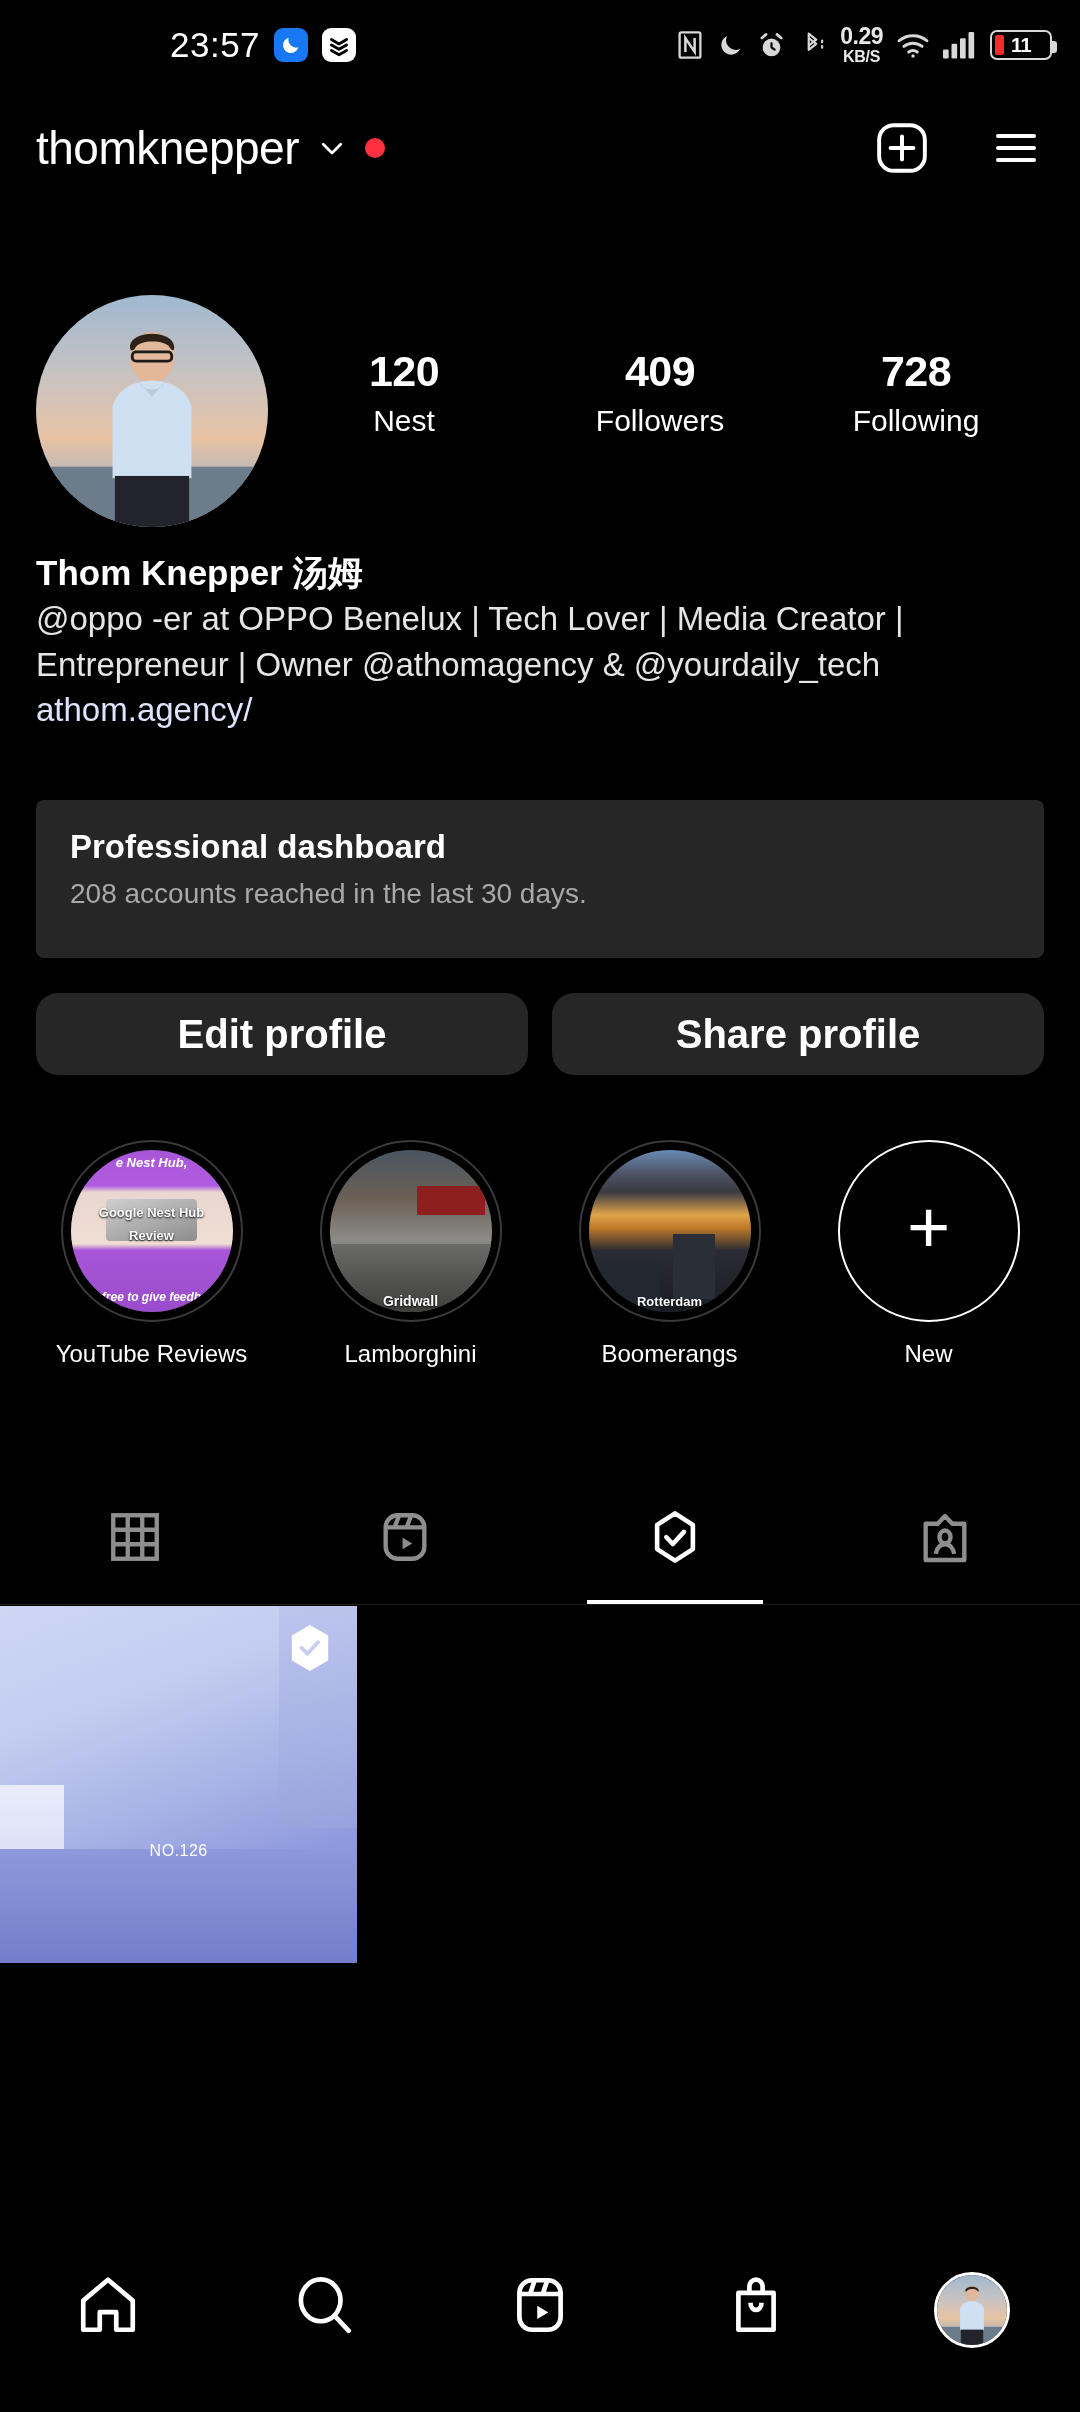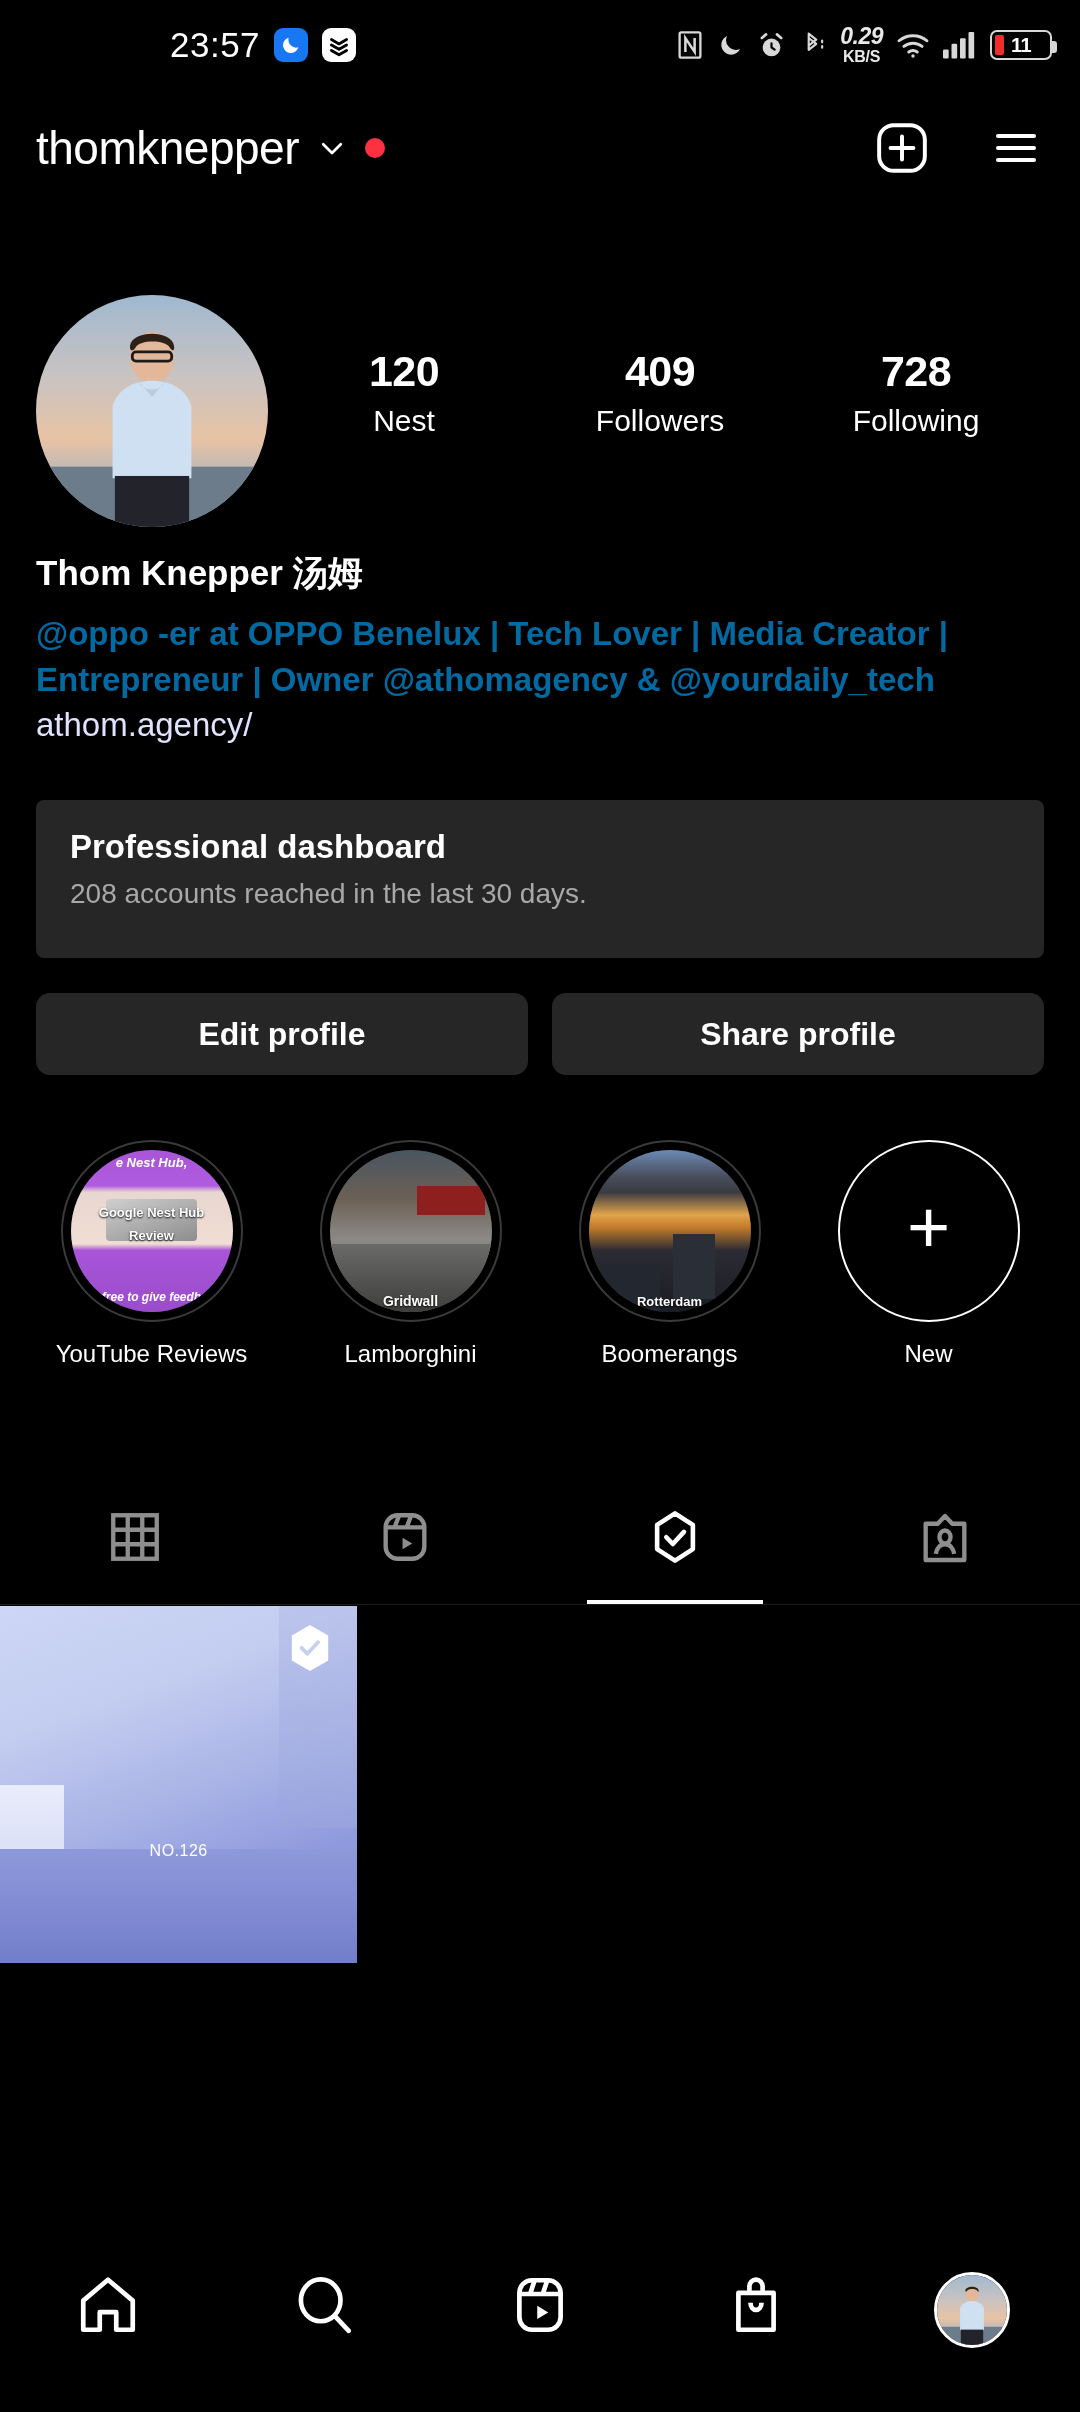--- a/index.html
+++ b/index.html
@@ -28,21 +28,21 @@
   .sb-app-todo { background:#fff; }
   .sb-app-todo svg { width:26px; height:26px; }
 
   .sb-right {
     position:absolute; right:28px; top:0; height:90px;
     display:flex; align-items:center; gap:13px;
   }
   .sb-ico { display:flex; align-items:center; justify-content:center; }
   .sb-ico svg { display:block; }
   .sb-speed { display:flex; flex-direction:column; align-items:center; line-height:1; }
-  .sb-speed .num { font-size:23px; font-weight:700; color:#e8e8e8; letter-spacing:-.5px;font-style:italic; }
+  .sb-speed .num { font-size:23px; font-weight:700; color:#e8e8e8; letter-spacing:-.5px; }
   .sb-speed .unit { font-size:16px; font-weight:700; color:#e8e8e8; margin-top:1px; letter-spacing:-.3px;}
   .battery {
     position:relative; width:62px; height:30px;
     border:2.5px solid #d8d8d8; border-radius:7px;
     display:flex; align-items:center; padding:3px;
   }
   .battery::after {
     content:""; position:absolute; right:-7px; top:9px;
     width:5px; height:12px; background:#d8d8d8; border-radius:0 3px 3px 0;
   }
@@ -80,40 +80,40 @@
     flex:1; display:flex; align-items:flex-start;
     justify-content:space-around; padding-top:52px; margin-left:8px;
   }
   .stat { display:flex; flex-direction:column; align-items:center; min-width:150px; }
   .stat .num { font-size:43px; font-weight:700; color:#fff; letter-spacing:-.5px; }
   .stat .lbl { font-size:30px; font-weight:400; color:#fff; margin-top:8px; }
 
   
   .bio { position:absolute; top:550px; left:36px; width:1008px; }
   .bio-name { font-size:35px; font-weight:700; color:#fff; line-height:1.32; }
-  .bio-text { font-size:33px; font-weight:700; color:#0369a1; line-height:1.38; margin-top:15px; }
+  .bio-text { font-size:33px; font-weight:400; color:#e5e5e5; line-height:1.38; margin-top:0; }
   .bio-link { font-size:33px; color:#e0e3ff; line-height:1.38; }
 
   
   .dash {
     position:absolute; top:800px; left:36px; width:1008px; height:158px;
     background:#262626; border-radius:8px; padding:28px 34px;
   }
   .dash-title { font-size:33px; font-weight:700; color:#fff; }
   .dash-sub { font-size:28px; color:#a8a8a8; margin-top:12px; }
 
   
   .btn-row {
     position:absolute; top:993px; left:36px; width:1008px;
     display:flex; gap:24px;
   }
   .btn {
-    flex:1; height:82px; background:#262626; border-radius:14px;
+    flex:1; height:82px; background:#262626; border-radius:22px;
     display:flex; align-items:center; justify-content:center;
-    font-size:32px; font-weight:700; color:#fff;text-align:center;
+    font-size:40px; font-weight:700; color:#fff;text-align:center;
   }
 
   
   .highlights {
     position:absolute; top:1140px; left:0; width:1080px;
     display:flex; padding:0 22px; gap:0;
   }
   .hl { width:262px; display:flex; flex-direction:column; align-items:center; }
   .hl-ring {
     width:182px; height:182px; border-radius:50%;

